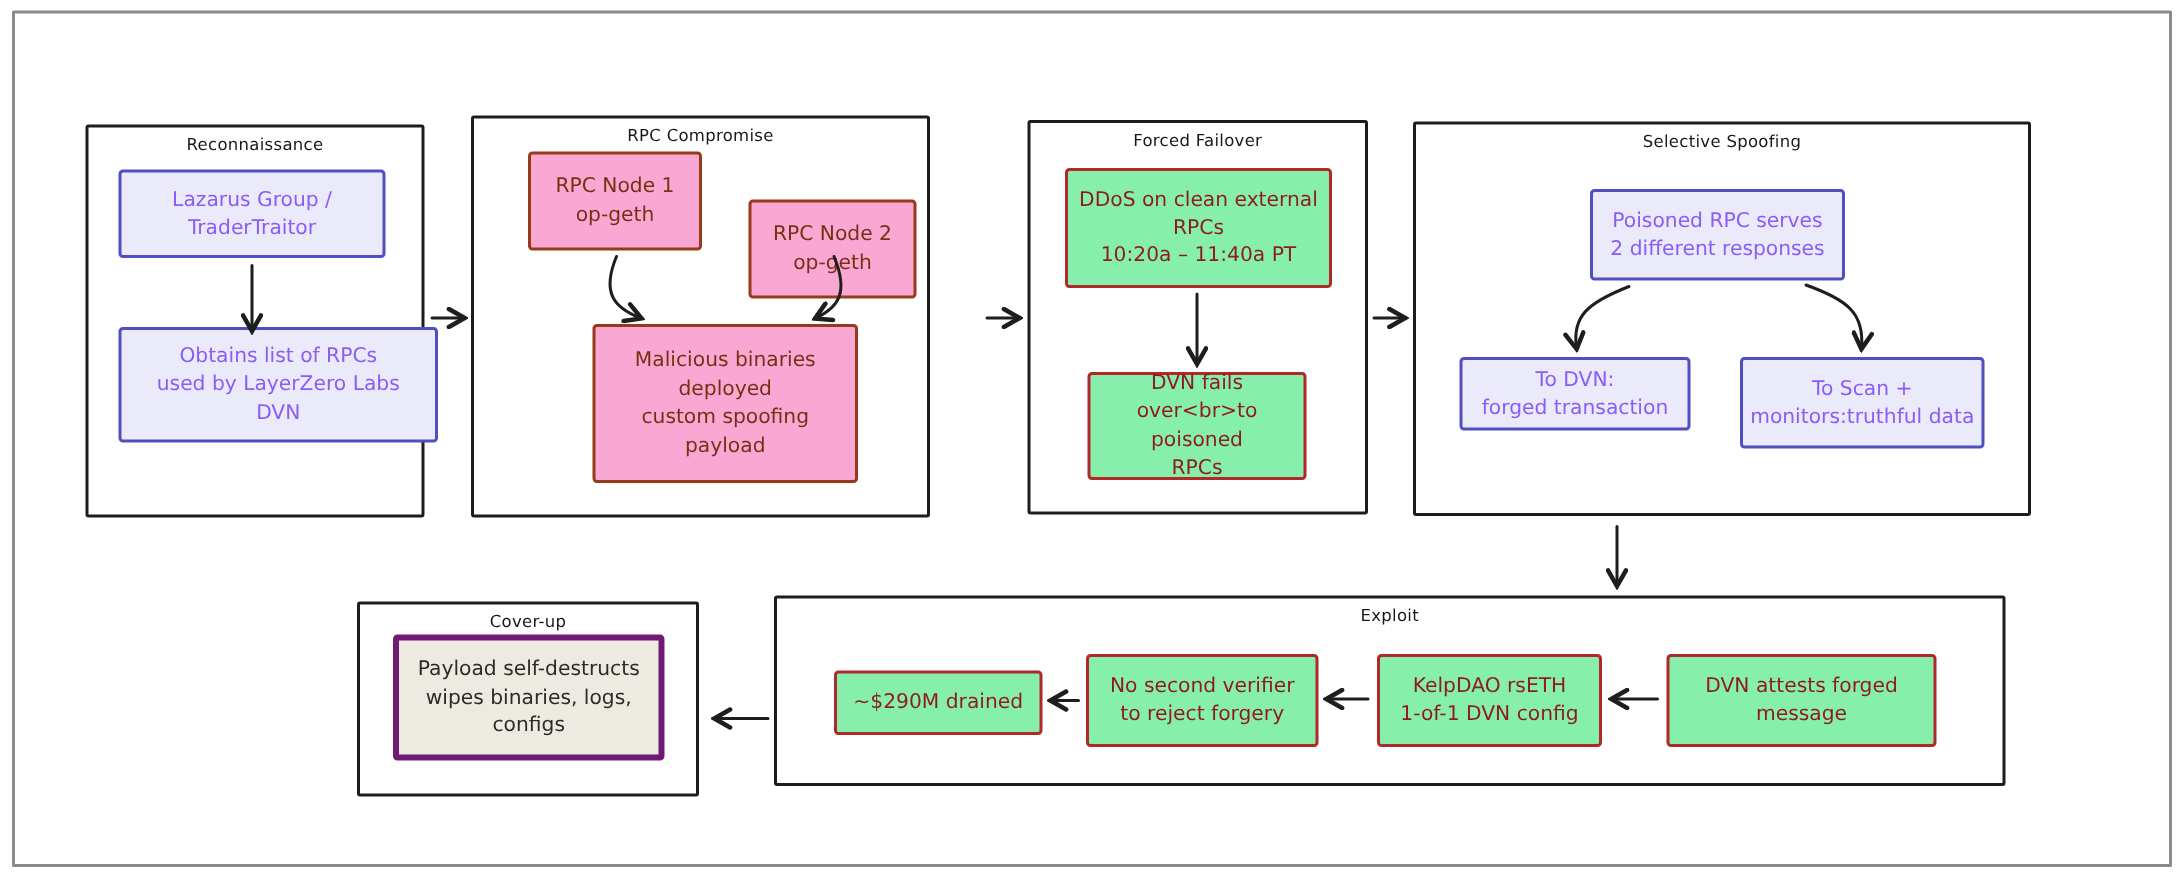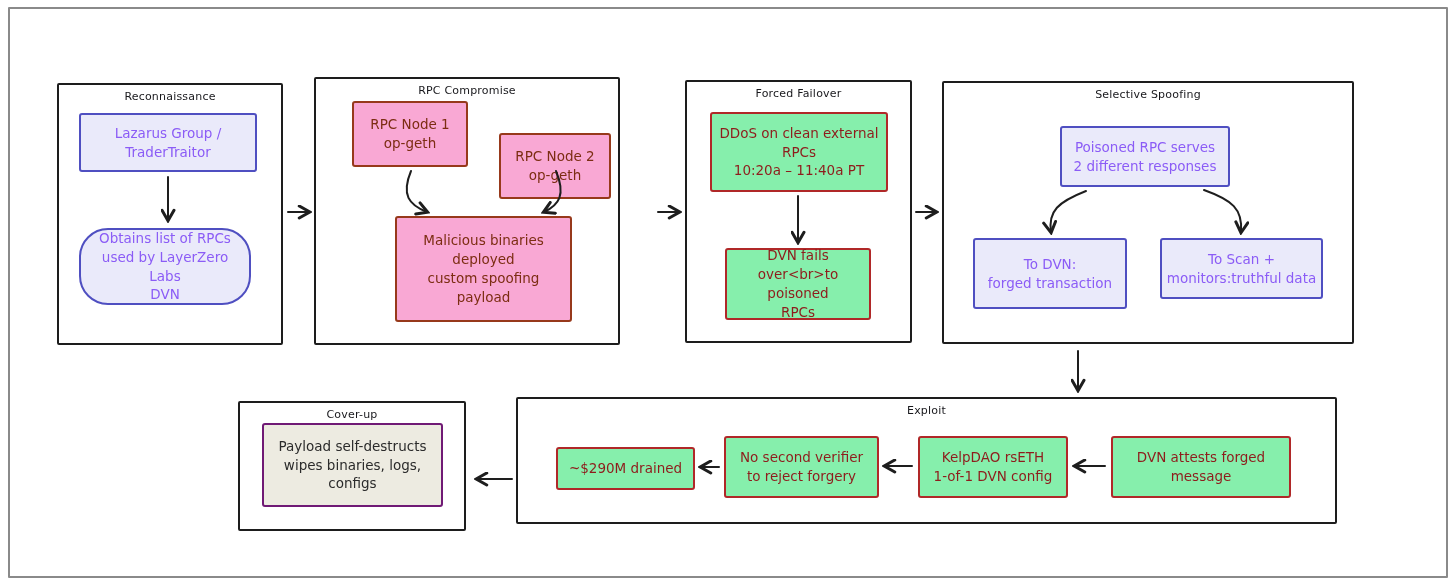--- a/index.html
+++ b/index.html
@@ -42,21 +42,21 @@
     text-align: center;
     white-space: pre-line;
     font-size: 13.5px;
     line-height: 1.4;
     border-radius: 3px;
     padding: 2px 4px;
   }
   .node.purple  { background: #eaeafa; border: 2px solid #4f4fc1; color: #8b5cf6; }
   .node.rust    { background: #f9a8d4; border: 2px solid #97391b; color: #7c2d12; }
   .node.crimson { background: #86efac; border: 2px solid #b02828; color: #8e1c1c; }
-  .node.neutral { background: #edebe1; border: 2px solid #701a75; color: #2b2b2b; }
+  .node.neutral { background: #edebe1; border: 4px solid #701a75; color: #2b2b2b; }
   svg.arrows {
     position: absolute;
     left: 0; top: 0;
     width: 1456px; height: 586px;
     pointer-events: none;
   }
   svg.arrows path { fill: none; stroke: #1e1e1e; stroke-width: 2; stroke-linecap: round; }
 </style>
 </head>
 <body>
@@ -84,42 +84,42 @@
   <div class="group" style="left:516px; top:397px; width:821px; height:127px;">
     <div class="group-title">Exploit</div>
   </div>
 
   <div class="group" style="left:238px; top:401px; width:228px; height:130px;">
     <div class="group-title">Cover-up</div>
   </div>
 
   <div class="node purple" style="left:79px; top:113px; width:178px; height:59px;">Lazarus Group /
 TraderTraitor</div>
-  <div class="node purple" style="left:79px; top:228px; width:172px; height:77px;border-radius:29px;">Obtains list of RPCs
+  <div class="node purple" style="left:79px; top:218px; width:213px; height:77px;">Obtains list of RPCs
 used by LayerZero Labs
 DVN</div>
 
   <div class="node rust" style="left:352px; top:101px; width:116px; height:66px;">RPC Node 1
 op-geth</div>
   <div class="node rust" style="left:499px; top:101px; width:112px; height:66px;margin-top:32px;">RPC Node 2
 op-geth</div>
   <div class="node rust" style="left:395px; top:216px; width:177px; height:106px;">Malicious binaries
 deployed
 custom spoofing payload</div>
 
   <div class="node crimson" style="left:710px; top:112px; width:178px; height:80px;">DDoS on clean external
 RPCs
 10:20a – 11:40a PT</div>
   <div class="node crimson" style="left:725px; top:248px; width:146px; height:72px;">DVN fails
 over&lt;br&gt;to poisoned
 RPCs</div>
 
   <div class="node purple" style="left:1060px; top:126px; width:170px; height:61px;">Poisoned RPC serves
 2 different responses</div>
-  <div class="node purple" style="left:973px; top:238px; width:154px; height:71px;">To DVN:
+  <div class="node purple" style="left:973px; top:238px; width:154px; height:49px;">To DVN:
 forged transaction</div>
   <div class="node purple" style="left:1160px; top:238px; width:163px; height:61px;">To Scan +
 monitors:truthful data</div>
 
   <div class="node crimson" style="left:1111px; top:436px; width:180px; height:62px;">DVN attests forged
 message</div>
   <div class="node crimson" style="left:918px; top:436px; width:150px; height:62px;">KelpDAO rsETH
 1-of-1 DVN config</div>
   <div class="node crimson" style="left:724px; top:436px; width:155px; height:62px;">No second verifier
 to reject forgery</div>

